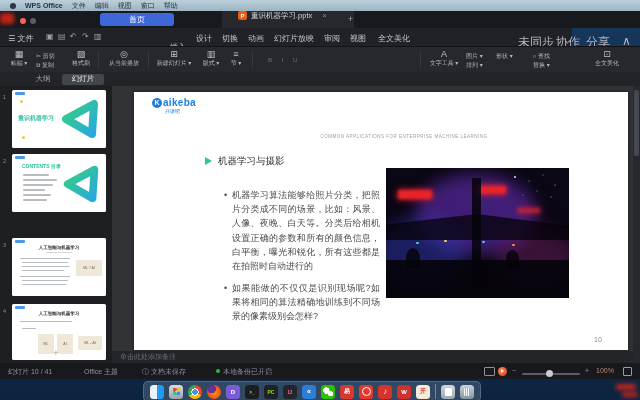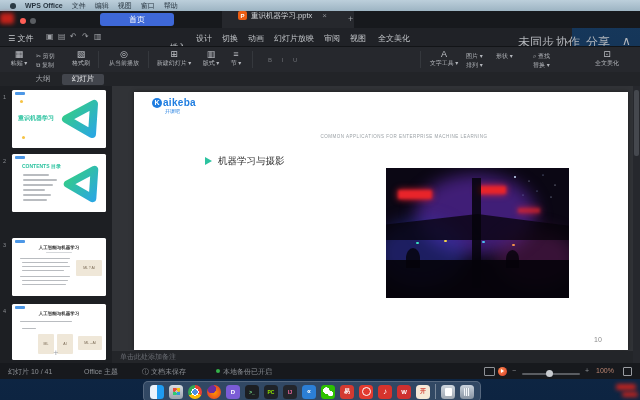--- a/index.html
+++ b/index.html
@@ -319,20 +319,22 @@
 <div id="main" class="abs">
   <div id="slide">
     <div id="slide-logo">
       <span class="logo-mark">K</span>
       <span class="logo-text">aikeba</span>
     </div>
     <div id="slide-logo-sub">开课吧</div>
     <div id="slide-subtitle">COMMON APPLICATIONS FOR ENTERPRISE MACHINE LEARNING</div>
     <div id="h-tri"></div>
     <div id="slide-heading">机器学习与摄影</div>
+    <div class="bullet" style="top:96px;">机器学习算法能够给照片分类，把照片分类成不同的场景，比如：风景、人像、夜晚、白天等。分类后给相机设置正确的参数和所有的颜色信息，白平衡，曝光和锐化，所有这些都是在拍照时自动进行的</div>
+    <div class="bullet" style="top:189px;">如果能做的不仅仅是识别现场呢?如果将相同的算法精确地训练到不同场景的像素级别会怎样?</div>
 
     <div id="photo">
       <div class="glow" style="left:30px;top:6px;width:120px;height:80px;background:rgba(110,50,200,.55);"></div>
       <div class="glow" style="left:-10px;top:50px;width:90px;height:70px;background:rgba(50,60,190,.45);"></div>
       <div class="glow" style="left:110px;top:60px;width:80px;height:60px;background:rgba(140,40,120,.35);"></div>
       <div class="stars" style="left:128px;top:8px;"></div>
       <div class="neon" style="left:12px;top:22px;width:34px;height:9px;"></div>
       <div class="neon" style="left:92px;top:18px;width:28px;height:8px;"></div>
       <div class="neon" style="left:132px;top:40px;width:22px;height:5px;opacity:.7;"></div>
       <div class="sil" style="left:0;top:46px;width:183px;height:26px;opacity:.75;clip-path:polygon(0 40%,50% 0,100% 45%,100% 100%,0 100%);"></div>

